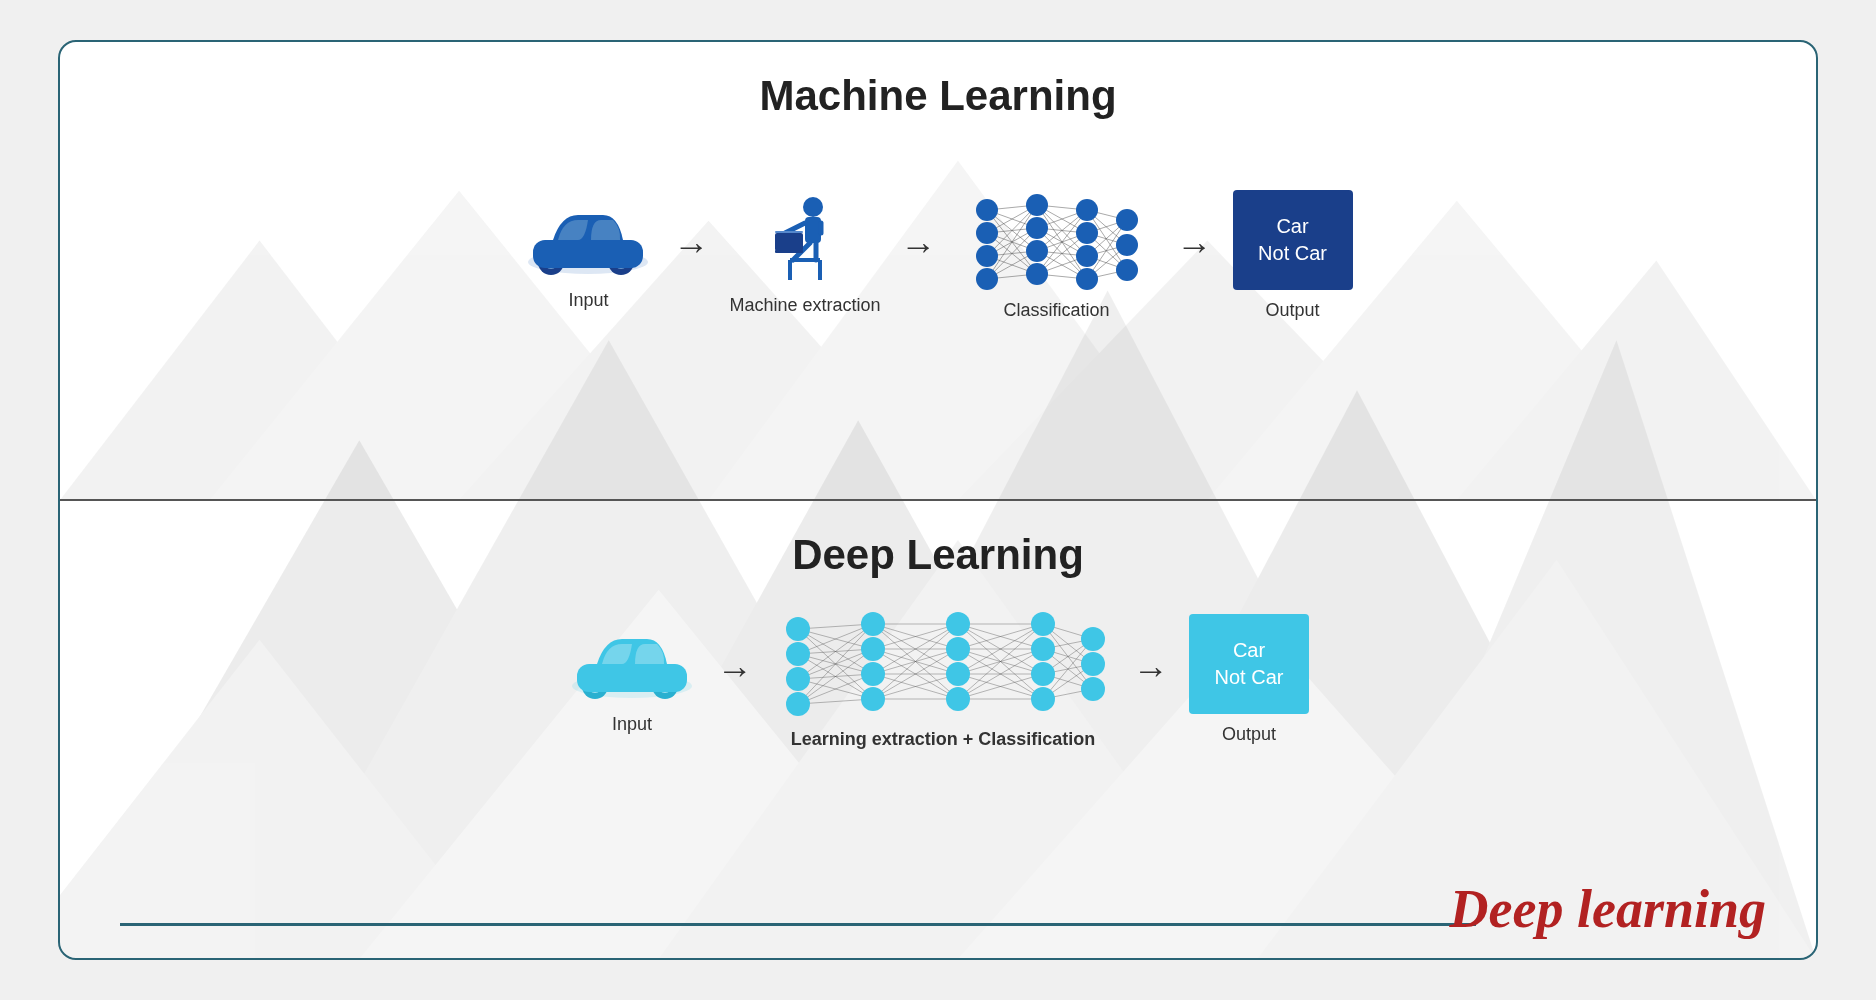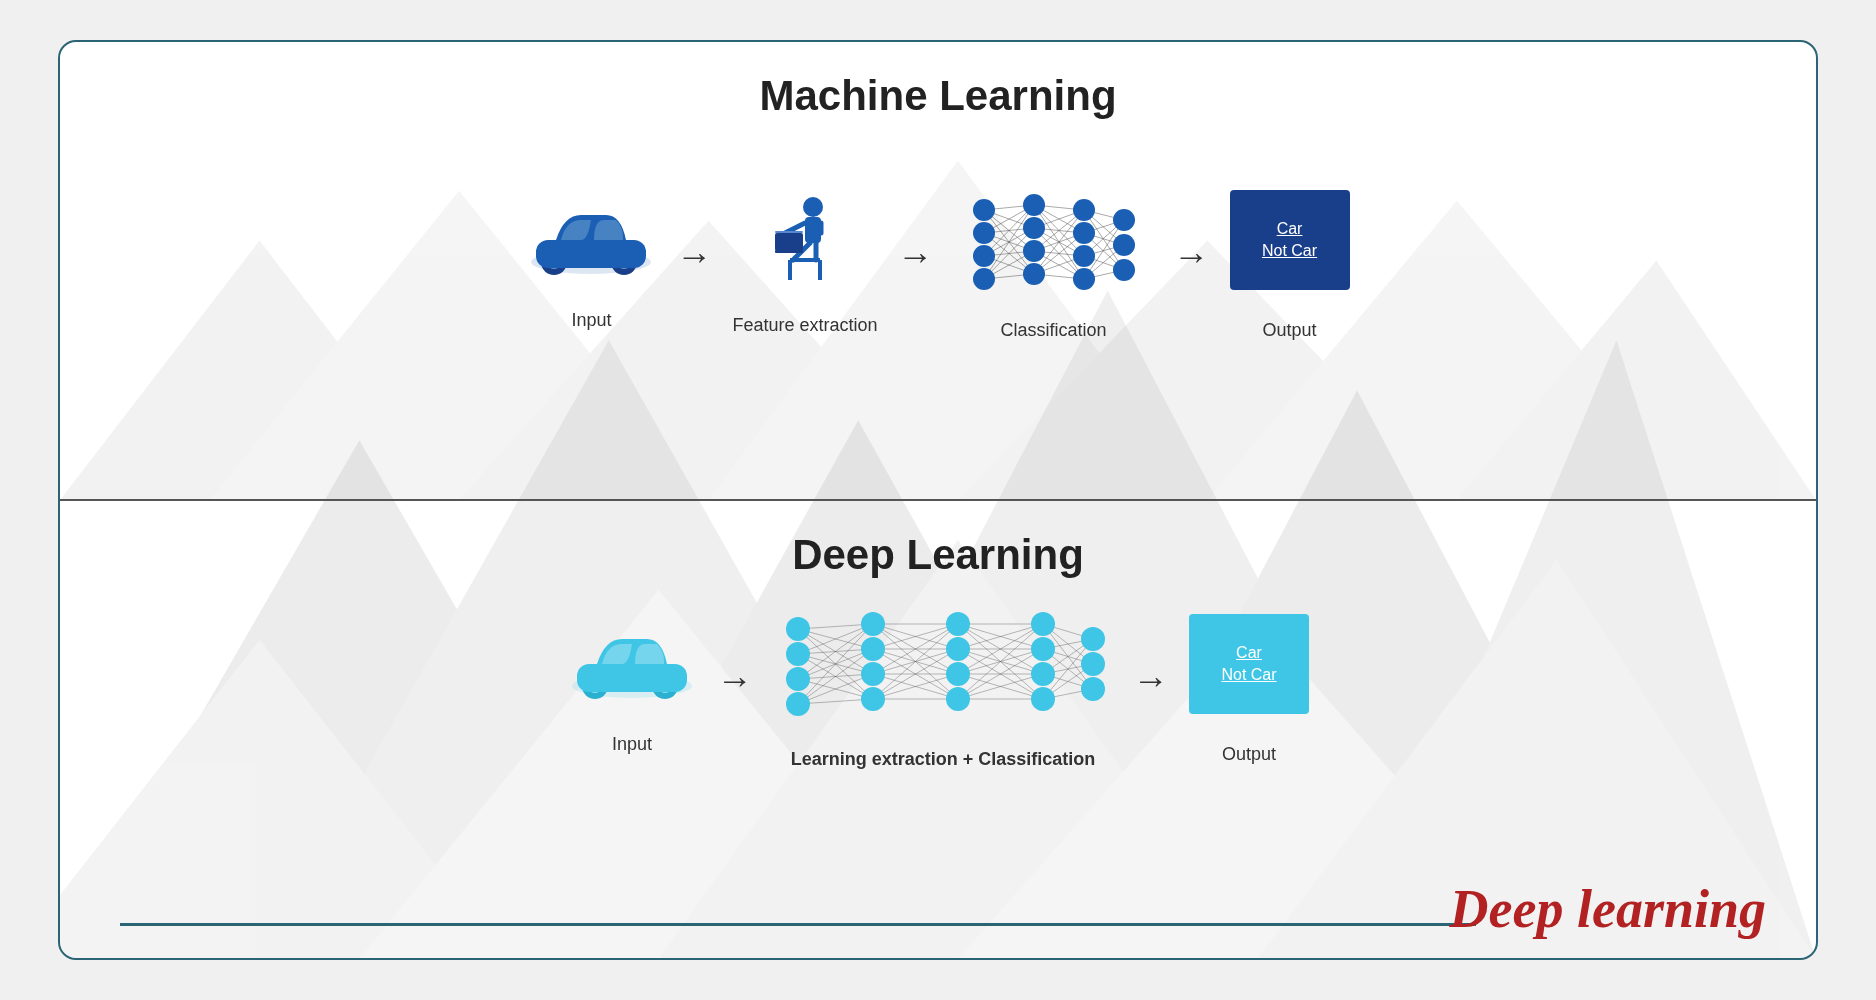--- a/index.html
+++ b/index.html
@@ -76,21 +76,21 @@
     .flow-item {
       display: flex;
       flex-direction: column;
       align-items: center;
       gap: 10px;
     }
     .flow-label {
       font-size: 18px;
       color: #333;
       text-align: center;
-      margin-top: 20px;
+      margin-top: 0;
     }
     .arrow {
       font-size: 36px;
       color: #333;
       margin-bottom: 28px;
     }
     
     .output-box {
       width: 120px;
       height: 100px;
@@ -102,23 +102,22 @@
       gap: 4px;
     }
     .output-box.dark {
       background: #1a3f8a;
     }
     .output-box.light-blue {
       background: #3fc6e6;
     }
     .output-text {
       color: white;
-      font-size: 16px;
+      font-size: 20px;
       font-weight: 500;
-      text-decoration: underline;
     }
     
     .watermark {
       position: absolute;
       bottom: 18px;
       right: 50px;
       font-size: 54px;
       font-weight: bold;
       color: #b22222;
       font-style: italic;
@@ -214,21 +213,21 @@
             <line x1="61" y1="48" x2="61" y2="65" stroke="#1a5fb4" stroke-width="5" stroke-linecap="round"></line>
 
             <line x1="35" y1="65" x2="65" y2="65" stroke="#1a5fb4" stroke-width="4"></line>
             <line x1="35" y1="65" x2="35" y2="85" stroke="#1a5fb4" stroke-width="4"></line>
             <line x1="65" y1="65" x2="65" y2="85" stroke="#1a5fb4" stroke-width="4"></line>
 
             <rect x="20" y="38" width="28" height="18" rx="2" fill="#1a3f8a"></rect>
             <rect x="20" y="55" width="28" height="3" rx="1" fill="#1a3f8a"></rect>
             <rect x="20" y="36" width="28" height="2" rx="1" fill="#5588cc"></rect>
           </svg>
-          <div class="flow-label">Feature extraction</div>
+          <div class="flow-label">Machine extraction</div>
         </div>
 
         <div class="arrow">→</div>
 
         <div class="flow-item">
           <div class="nn-wrapper" style="width:200px;height:100px;">
             <svg width="200" height="100">
 
               <line x1="30" y1="20" x2="80" y2="15" stroke="#555" stroke-width="1" opacity="0.5"></line>
               <line x1="30" y1="20" x2="80" y2="38" stroke="#555" stroke-width="1" opacity="0.5"></line>

